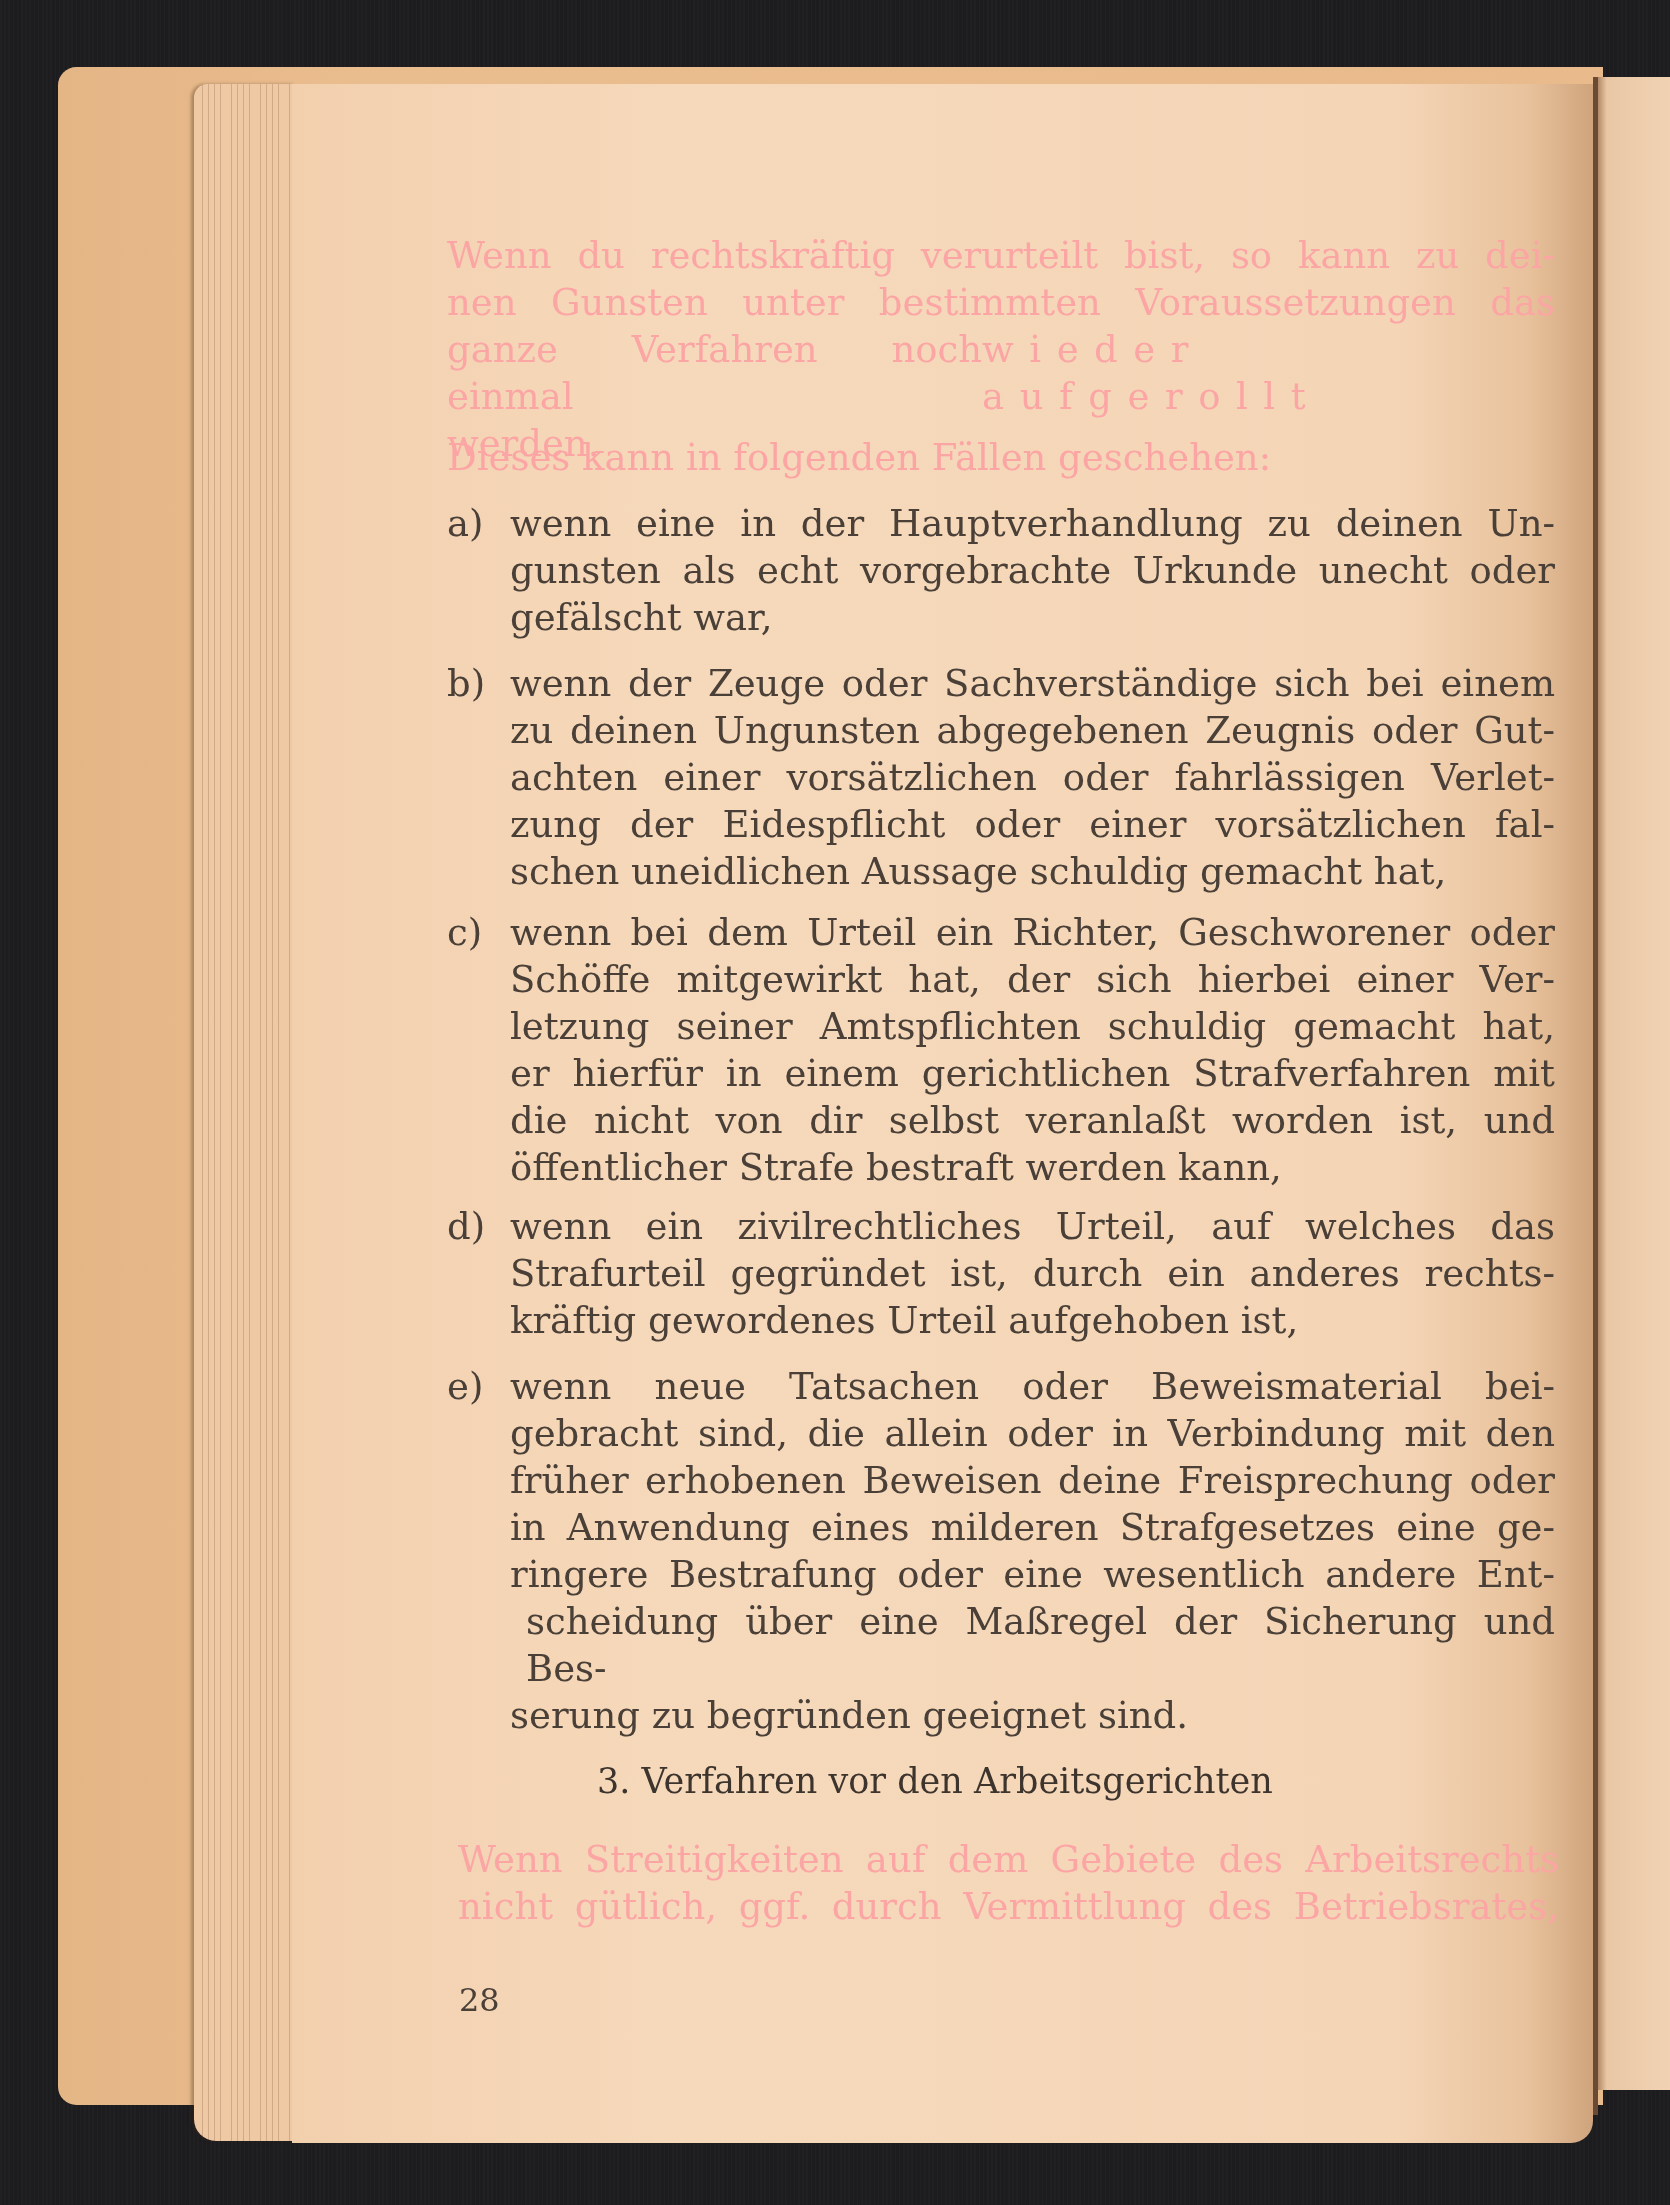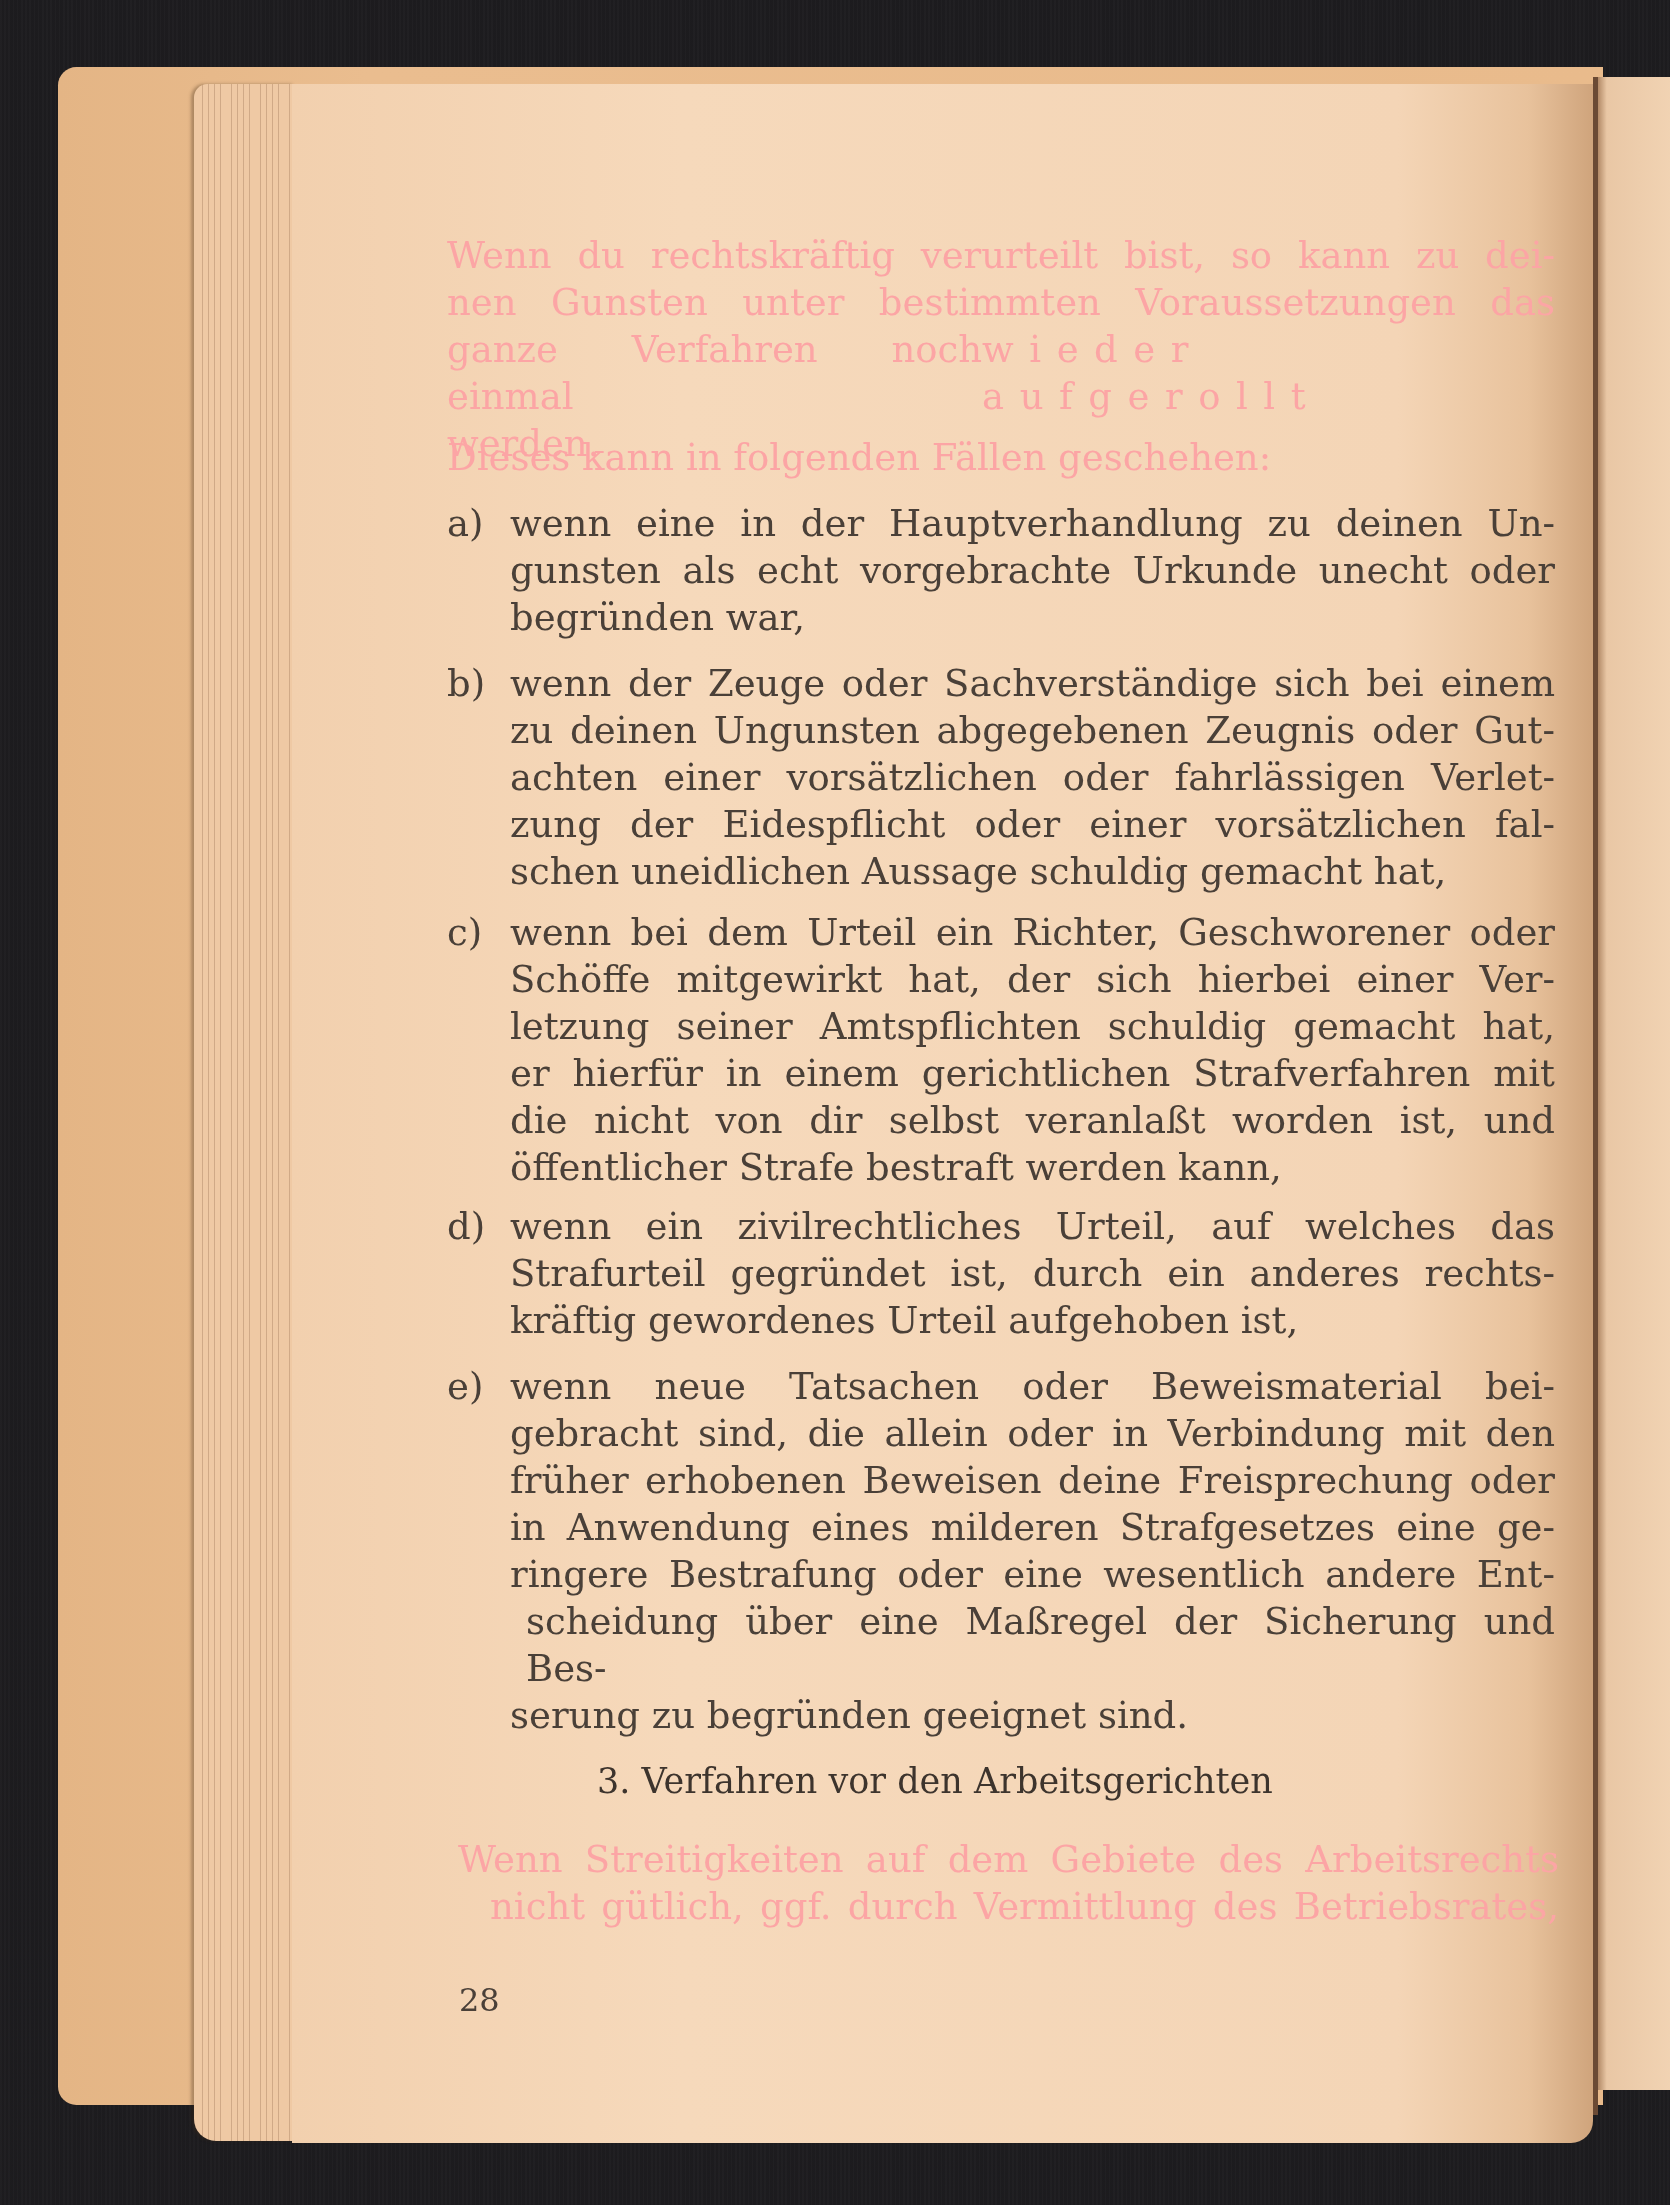--- a/index.html
+++ b/index.html
@@ -84,21 +84,21 @@
 
 <div class="text-block" style="top:434px;">
   <span class="line">Dieses kann in folgenden Fällen geschehen:</span>
 </div>
 
 <div class="list-item" style="top:500px;">
   <span class="list-marker">a)</span>
   <div class="list-text">
     <span class="line" style="text-align-last:justify;">wenn eine in der Hauptverhandlung zu deinen Un-</span>
     <span class="line" style="text-align-last:justify;">gunsten als echt vorgebrachte Urkunde unecht oder</span>
-    <span class="line">begründen war,</span>
+    <span class="line">gefälscht war,</span>
   </div>
 </div>
 
 <div class="list-item" style="top:660px;">
   <span class="list-marker">b)</span>
   <div class="list-text">
     <span class="line" style="text-align-last:justify;">wenn der Zeuge oder Sachverständige sich bei einem</span>
     <span class="line" style="text-align-last:justify;">zu deinen Ungunsten abgegebenen Zeugnis oder Gut-</span>
     <span class="line" style="text-align-last:justify;">achten einer vorsätzlichen oder fahrlässigen Verlet-</span>
     <span class="line" style="text-align-last:justify;">zung der Eidespflicht oder einer vorsätzlichen fal-</span>
@@ -137,17 +137,17 @@
     <span class="line" style="text-align-last:justify;">ringere Bestrafung oder eine wesentlich andere Ent-</span>
     <span class="line" style="text-align-last:justify;margin-left:16px;">scheidung über eine Maßregel der Sicherung und Bes-</span>
     <span class="line">serung zu begründen geeignet sind.</span>
   </div>
 </div>
 
 <div class="heading">3. Verfahren vor den Arbeitsgerichten</div>
 
 <div class="text-block" style="top:1836px; left:458px; width:1101px;">
   <span class="line" style="text-align-last:justify;">Wenn Streitigkeiten auf dem Gebiete des Arbeitsrechts</span>
-  <span class="line" style="text-align-last:justify;margin-left:32px;">nicht gütlich, ggf. durch Vermittlung des Betriebsrates,</span>
+  <span class="line" style="text-align-last:justify;">nicht gütlich, ggf. durch Vermittlung des Betriebsrates,</span>
 </div>
 
 <div class="page-number">28</div>
 
 
 </body></html>

